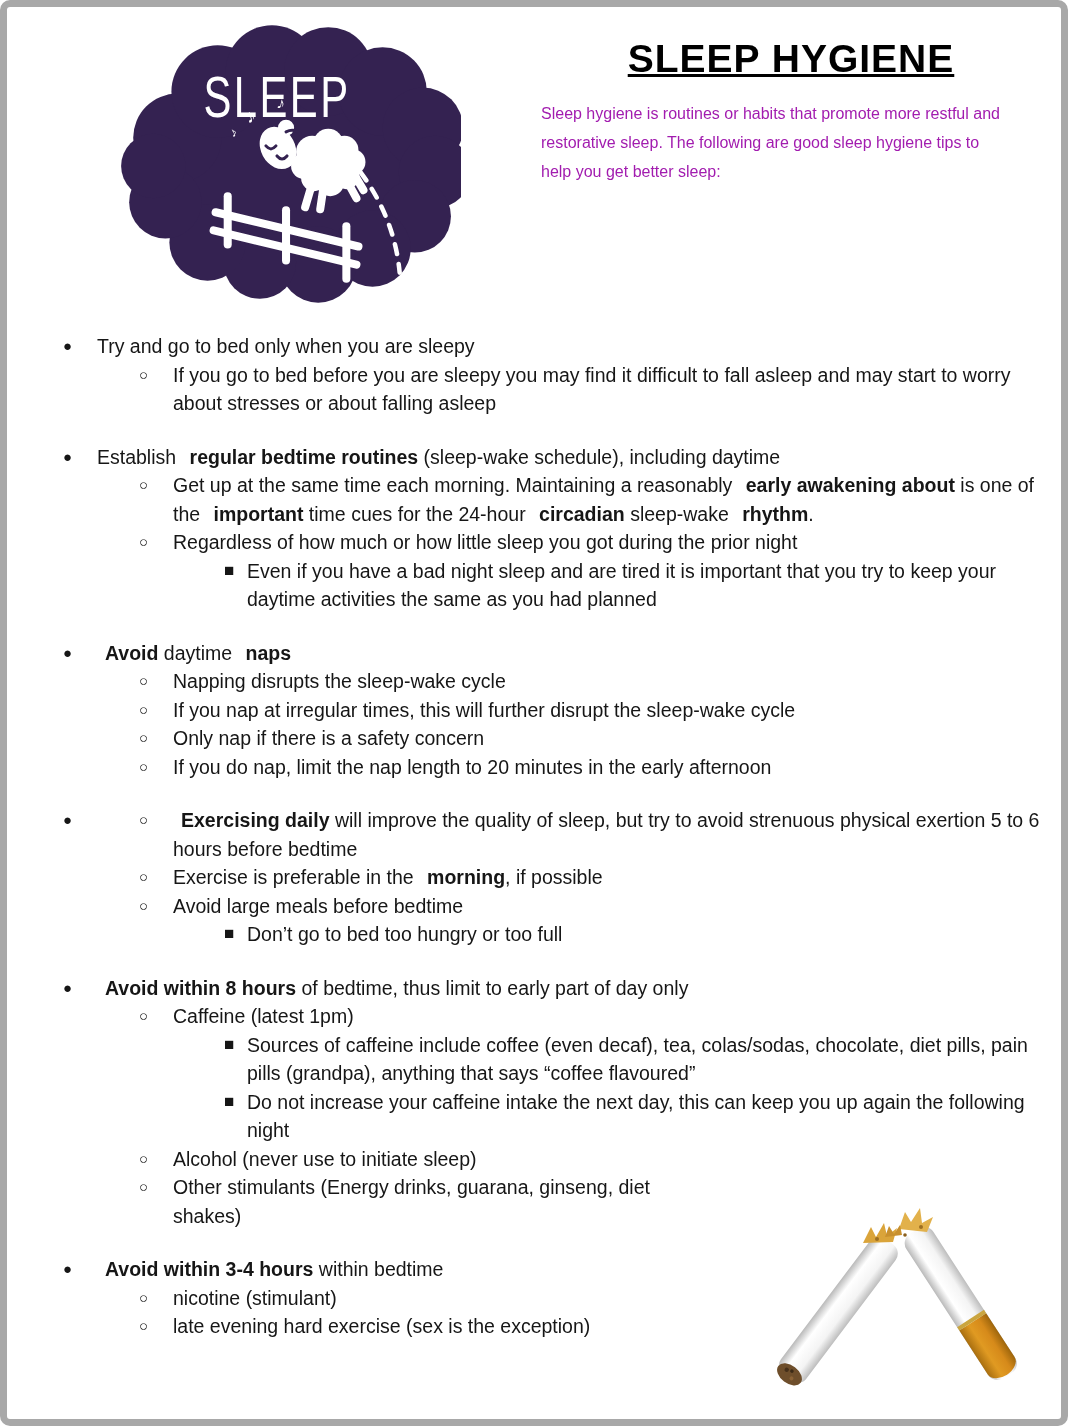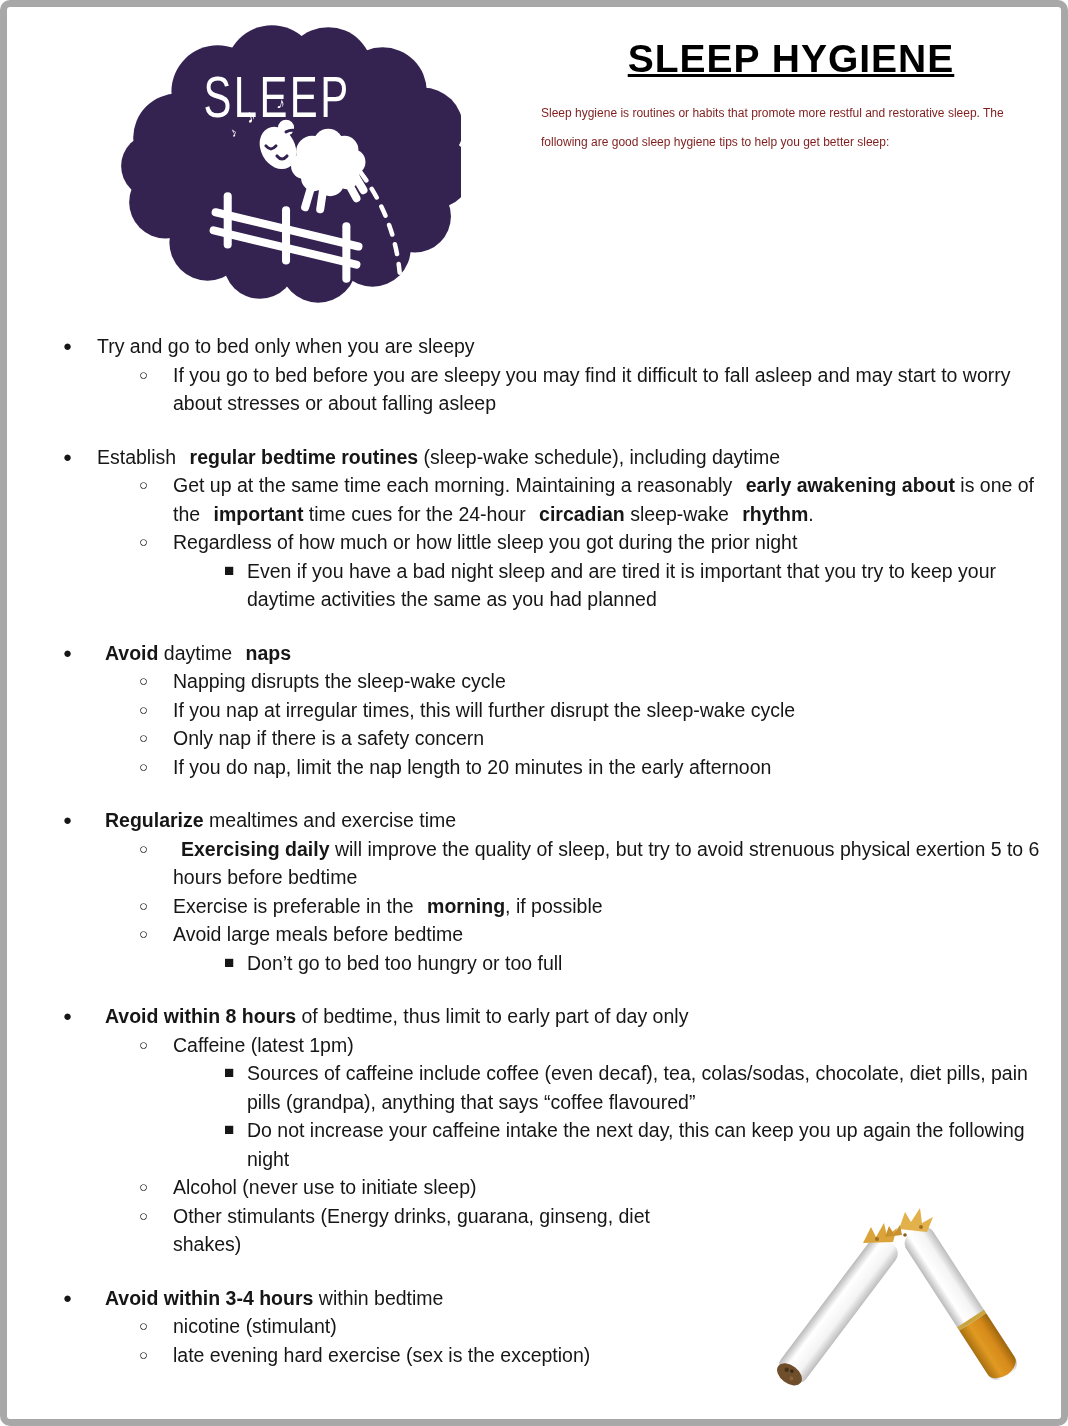--- a/index.html
+++ b/index.html
@@ -18,21 +18,21 @@
   .logo{position:absolute;left:92px;top:12px;width:362px;height:287px;}
   .logo svg{width:100%;height:100%;}
   .logo-sleep{font-family:"Liberation Sans",sans-serif;letter-spacing:3px;fill:#ffffff;}
   .head-right{position:absolute;left:534px;top:10px;width:500px;}
   h1{
     margin:20px 0 18px 0;
     font-size:39px;font-weight:bold;
     text-align:center;text-decoration:underline;
     letter-spacing:1px;color:#000;
   }
-  .intro{margin:0;width:470px;font-size:12px;line-height:29px;color:#7f1d1d;}
+  .intro{margin:0;width:470px;font-size:16px;line-height:29px;color:#a21caf;}
   .list{margin-top:14px;}
   .li{position:relative;font-size:19.5px;line-height:28.5px;}
   .li .marker{position:absolute;top:0;}
   .l1{margin-top:25px;padding-left:90px;}
   .l1 .marker{left:56px;font-size:15px;}
   .l2{padding-left:166px;}
   .l2 .marker{left:132px;font-size:15px;}
   .l3{padding-left:240px;}
   .l3 .marker{left:217px;font-size:17px;}
   .txt b{font-weight:bold;padding-left:8px;}
@@ -121,21 +121,21 @@
       <div class="li l2 s0-i0"><span class="marker">○</span><span class="txt"><span>If you go to bed before you are sleepy you may find it difficult to fall asleep and may start to worry about stresses or about falling asleep</span></span></div>
       <div class="li l1 s1-it"><span class="marker">●</span><span class="txt"><span>Establish </span><b>regular bedtime routines</b><span> (sleep-wake schedule), including daytime</span></span></div>
       <div class="li l2 s1-i0"><span class="marker">○</span><span class="txt"><span>Get up at the same time each morning. Maintaining a reasonably </span><b>early awakening about</b><span> is one of the </span><b>important</b><span> time cues for the 24-hour </span><b>circadian</b><span> sleep-wake </span><b>rhythm</b><span>.</span></span></div>
       <div class="li l2 s1-i1"><span class="marker">○</span><span class="txt"><span>Regardless of how much or how little sleep you got during the prior night</span></span></div>
       <div class="li l3 s1-i2"><span class="marker">■</span><span class="txt"><span>Even if you have a bad night sleep and are tired it is important that you try to keep your daytime activities the same as you had planned</span></span></div>
       <div class="li l1 s2-it"><span class="marker">●</span><span class="txt"><b>Avoid</b><span> daytime </span><b>naps</b></span></div>
       <div class="li l2 s2-i0"><span class="marker">○</span><span class="txt"><span>Napping disrupts the sleep-wake cycle</span></span></div>
       <div class="li l2 s2-i1"><span class="marker">○</span><span class="txt"><span>If you nap at irregular times, this will further disrupt the sleep-wake cycle</span></span></div>
       <div class="li l2 s2-i2"><span class="marker">○</span><span class="txt"><span>Only nap if there is a safety concern</span></span></div>
       <div class="li l2 s2-i3"><span class="marker">○</span><span class="txt"><span>If you do nap, limit the nap length to 20 minutes in the early afternoon</span></span></div>
-      <div class="li l1 s3-it"><span class="marker">●</span><span class="txt"><b>Regularize</b><span> mealtimes and exercise time</span></span></div>
+      <div class="li l1 s3-it"><span class="marker">●</span></div>
       <div class="li l2 s3-i0"><span class="marker">○</span><span class="txt"><b>Exercising daily</b><span> will improve the quality of sleep, but try to avoid strenuous physical exertion 5 to 6 hours before bedtime</span></span></div>
       <div class="li l2 s3-i1"><span class="marker">○</span><span class="txt"><span>Exercise is preferable in the </span><b>morning</b><span>, if possible</span></span></div>
       <div class="li l2 s3-i2"><span class="marker">○</span><span class="txt"><span>Avoid large meals before bedtime</span></span></div>
       <div class="li l3 s3-i3"><span class="marker">■</span><span class="txt"><span>Don’t go to bed too hungry or too full</span></span></div>
       <div class="li l1 s4-it"><span class="marker">●</span><span class="txt"><b>Avoid within 8 hours</b><span> of bedtime, thus limit to early part of day only</span></span></div>
       <div class="li l2 s4-i0"><span class="marker">○</span><span class="txt"><span>Caffeine (latest 1pm)</span></span></div>
       <div class="li l3 s4-i1"><span class="marker">■</span><span class="txt"><span>Sources of caffeine include coffee (even decaf), tea, colas/sodas, chocolate, diet pills, pain pills (grandpa), anything that says “coffee flavoured”</span></span></div>
       <div class="li l3 s4-i2"><span class="marker">■</span><span class="txt"><span>Do not increase your caffeine intake the next day, this can keep you up again the following night</span></span></div>
       <div class="li l2 s4-i3"><span class="marker">○</span><span class="txt"><span>Alcohol (never use to initiate sleep)</span></span></div>
       <div class="li l2 s4-i4"><span class="marker">○</span><span class="txt"><span>Other stimulants (Energy drinks, guarana, ginseng, diet shakes)</span></span></div>

